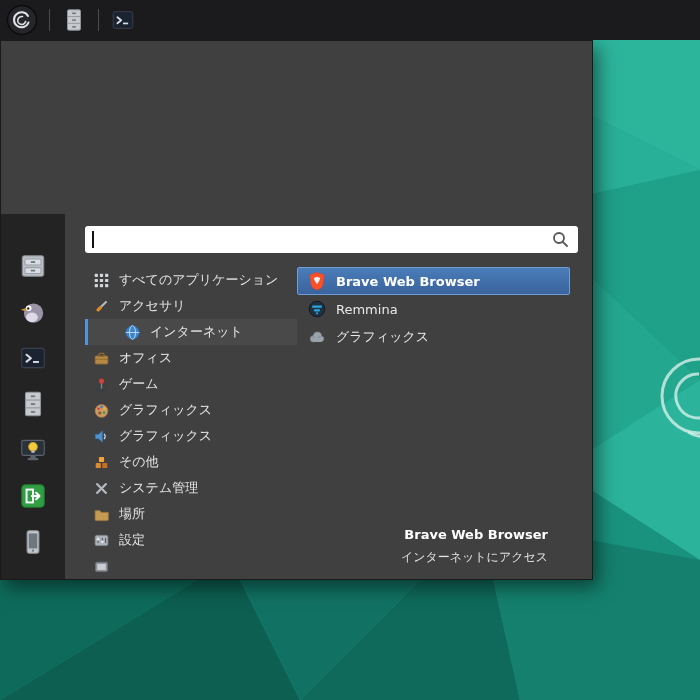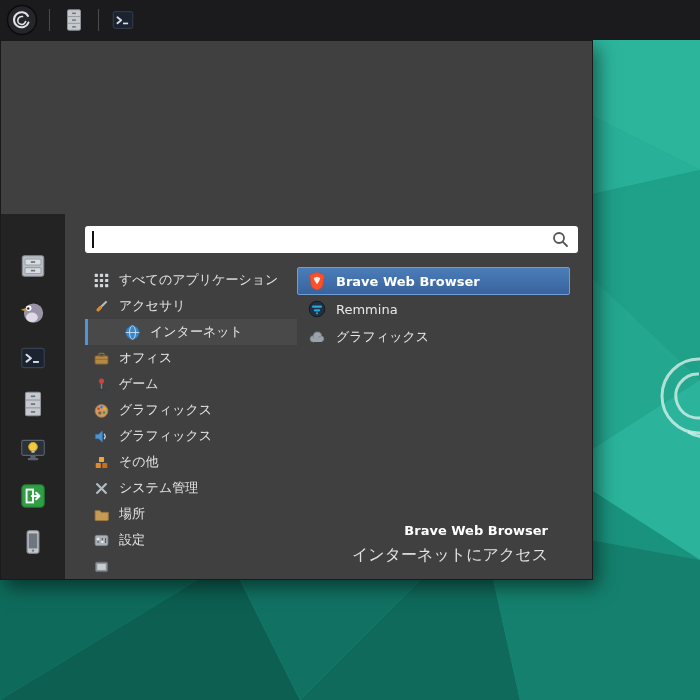--- a/index.html
+++ b/index.html
@@ -53,21 +53,21 @@
     height:28px;display:flex;align-items:center;gap:9px;padding:0 8px;
     color:#e8e8e8;font-size:13px;border:1px solid transparent;border-radius:2px;box-sizing:border-box;cursor:default;
   }
   .app.selected{
     background:linear-gradient(#4a7db8,#3a639d);border-color:#6f9ed6;color:#ffffff;font-weight:bold;
   }
   .aicon{width:21px;height:21px;display:flex;align-items:center;justify-content:center;flex:none;}
   
   .footer{position:absolute;right:44px;bottom:13px;text-align:right;}
   .ftitle{font-weight:bold;color:#ffffff;font-size:13px;margin-bottom:7px;}
-  .fdesc{color:#e2e2e2;font-size:16px;}
+  .fdesc{color:#e2e2e2;font-size:12px;}
 </style>
 </head>
 <body>
 
 <svg class="wallpaper" width="700" height="700" viewBox="0 0 700 700">
   <rect width="700" height="700" fill="#1f9e88"></rect>
   <polygon points="0,0 360,0 140,230" fill="#26ab93"></polygon>
   <polygon points="360,0 700,0 700,170" fill="#2db59c"></polygon>
   <polygon points="0,0 140,230 0,330" fill="#1b8f7b"></polygon>
   <polygon points="140,230 360,0 520,210" fill="#23a68e"></polygon>

